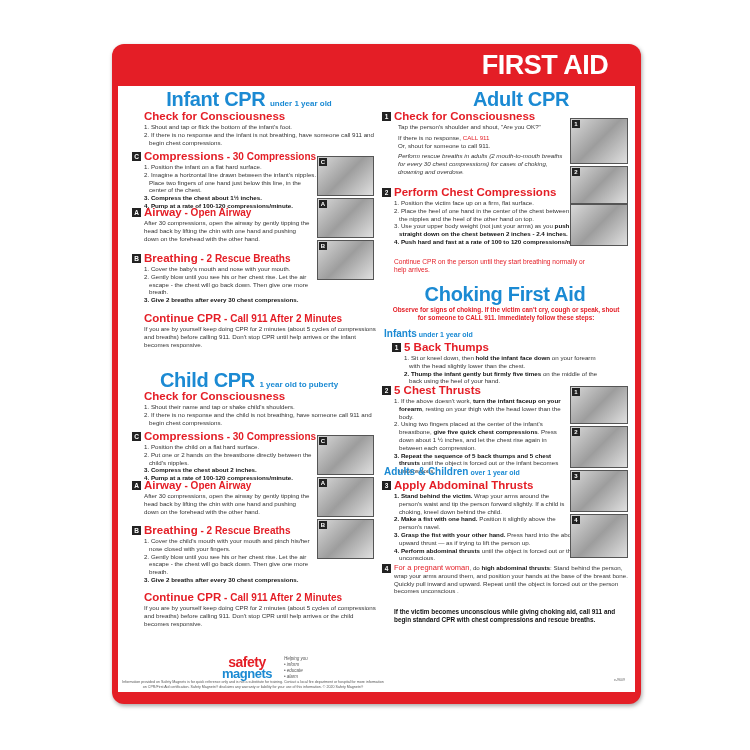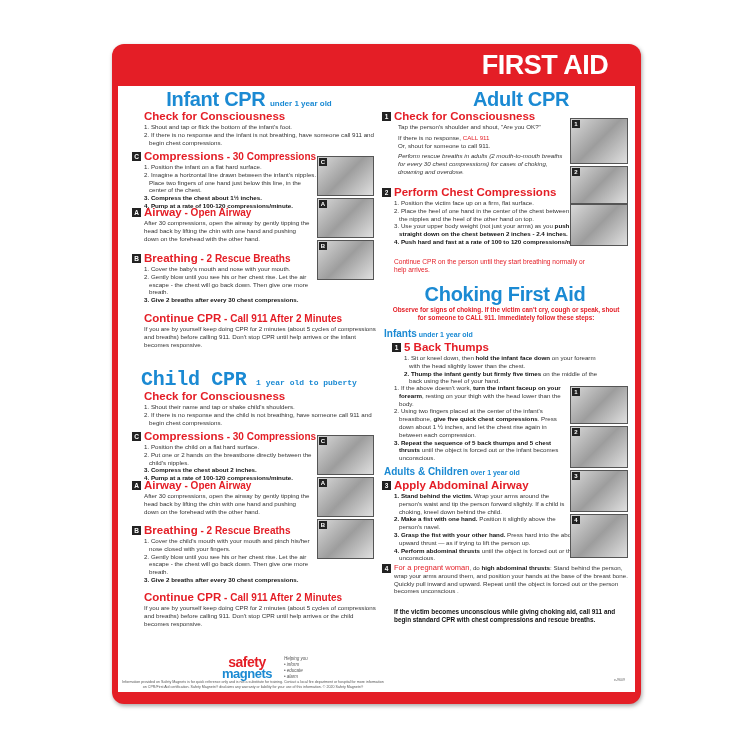--- a/index.html
+++ b/index.html
@@ -105,21 +105,21 @@
       <div class="illus" style="top:70px;left:195px;width:57px;height:40px;">
           <span class="tag">C</span>
         </div>
       <div class="illus" style="top:112px;left:195px;width:57px;height:40px;">
           <span class="tag">A</span>
         </div>
       <div class="illus" style="top:154px;left:195px;width:57px;height:40px;">
           <span class="tag">B</span>
         </div>
 
-      <div class="blk" style="top:284px;left:0;width:254px;font-family:Liberation Mono, monospace;">
+      <div class="blk" style="top:284px;left:0;width:254px;">
         <div class="sec-title"><span class="big">Child CPR</span> <span class="small">1 year old to puberty</span></div>
       </div>
 
       <div class="blk" style="top:304px;left:22px;width:230px;">
         <div class="h-red">Check for Consciousness</div>
         <div class="item ind">1. Shout their name and tap or shake child's shoulders.</div>
         <div class="item ind">2. If there is no response and the child is not breathing, have someone call 911 and begin chest compressions.</div>
       </div>
 
       <div class="blk" style="top:344px;left:22px;width:175px;">
@@ -215,31 +215,32 @@
         <div class="blue-h"><span>Infants</span><span class="sub"> under 1 year old</span></div>
       </div>
 
       <div class="blk" style="top:255px;left:18px;width:200px;margin-left:10px;">
         <div class="h-red"><span class="badge">1</span><span>5 Back Thumps</span></div>
         <div class="item ind"><span>1. Sit or kneel down, then </span><b>hold the infant face down</b><span> on your forearm with the head slightly lower than the chest.</span></div>
         <div class="item ind"><b>2. Thump the infant gently but firmly five times</b><span> on the middle of the back using the heel of your hand.</span></div>
       </div>
 
       <div class="blk" style="top:298px;left:18px;width:175px;">
+        <div class="h-red"><span class="badge">2</span><span>5 Chest Thrusts</span></div>
         <div class="item ind"><span>1. If the above doesn't work, </span><b>turn the infant faceup on your forearm</b><span>, resting on your thigh with the head lower than the body.</span></div>
         <div class="item ind"><span>2. Using two fingers placed at the center of the infant's breastbone, </span><b>give five quick chest compressions</b><span>. Press down about 1 ½ inches, and let the chest rise again in between each compression.</span></div>
         <div class="item ind"><b>3. Repeat the sequence of 5 back thumps and 5 chest thrusts</b><span> until the object is forced out or the infant becomes unconscious.</span></div>
       </div>
 
       <div class="blk" style="top:380px;left:8px;width:240px;">
         <div class="blue-h"><span>Adults &amp; Children</span><span class="sub"> over 1 year old</span></div>
       </div>
 
       <div class="blk" style="top:393px;left:18px;width:178px;">
-        <div class="h-red"><span class="badge">3</span><span>Apply Abdominal Airway</span></div>
+        <div class="h-red"><span class="badge">3</span><span>Apply Abdominal Thrusts</span></div>
         <div class="item ind"><b>1. Stand behind the victim.</b><span> Wrap your arms around the person's waist and tip the person forward slightly. If a child is choking, kneel down behind the child.</span></div>
         <div class="item ind"><b>2. Make a fist with one hand.</b><span> Position it slightly above the person's navel.</span></div>
         <div class="item ind" style="width:235px;"><b>3. Grasp the fist with your other hand.</b><span> Press hard into the abdomen with a quick, upward thrust — as if trying to lift the person up.</span></div>
         <div class="item ind" style="width:235px;"><b>4. Perform abdominal thrusts</b><span> until the object is forced out or the person becomes unconscious.</span></div>
       </div>
 
       <div class="blk" style="top:478px;left:18px;width:235px;">
         <div class="item" style="position:relative;"><span class="badge" style="left:-12px;top:0;">4</span><span class="red-t" style="font-size:7.5px;">For a pregnant woman</span><span>, do </span><b>high abdominal thrusts</b><span>: Stand behind the person, wrap your arms around them, and position your hands at the base of the breast bone. Quickly pull inward and upward. Repeat until the object is forced out or the person becomes unconscious .</span></div>
       </div>
 

